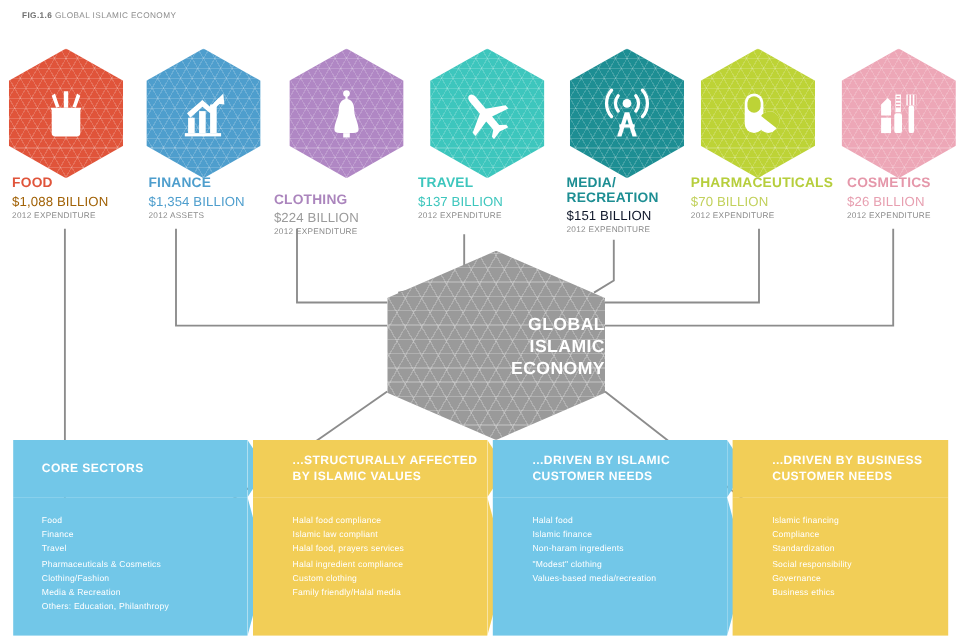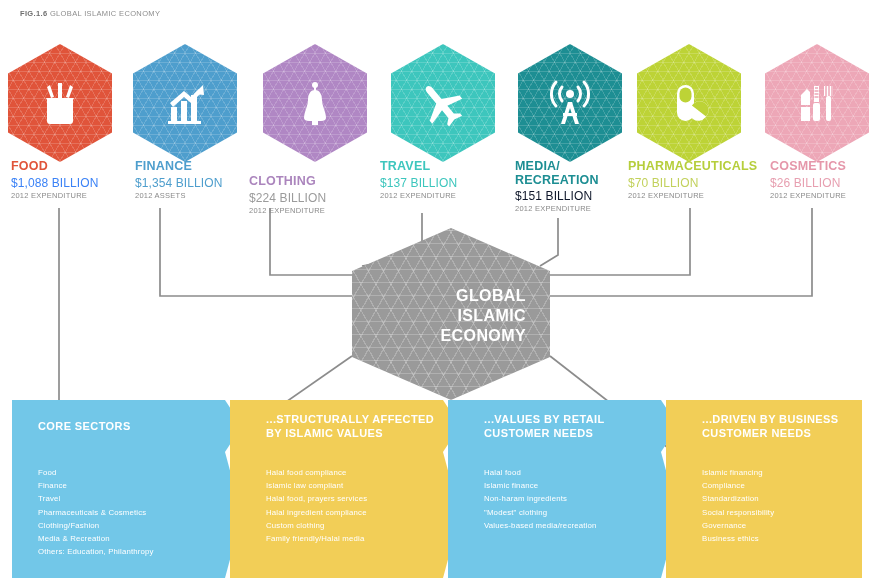--- a/index.html
+++ b/index.html
@@ -61,21 +61,21 @@
     background:#9a9a9a;
   }
   #core-hex .pat {
     position:absolute; inset:0;
     background-image:
       repeating-linear-gradient(60deg, rgba(255,255,255,.22) 0 1.2px, transparent 1.2px 13px),
       repeating-linear-gradient(-60deg, rgba(255,255,255,.22) 0 1.2px, transparent 1.2px 13px),
       repeating-linear-gradient(0deg, rgba(255,255,255,.22) 0 1.2px, transparent 1.2px 13px);
   }
   #core-hex .label {
-    position:absolute; right:24px; top:58px;
+    position:absolute; right:0; top:58px;
     text-align:right; color:#fff;
     font-size:16px; font-weight:bold; line-height:20px; letter-spacing:0.4px;
   }
 
   
   .panel { position:absolute; }
   .panel .head {
     position:relative; height:52px;
     display:flex; align-items:center;
     color:#ffffff; font-weight:bold;
@@ -200,21 +200,21 @@
       <rect x="22" y="26" width="7" height="18" rx="2" fill="#fff"></rect>
       <path fill="#fff" d="M24 11h3M23.5 14h4M23.5 17h4M23.5 20h4" stroke="#eda7b7" stroke-width="1.4"></path>
       <path fill="#fff" d="M33 9h9v10h-9z"></path>
       <path stroke="#eda7b7" stroke-width="1.5" d="M35 9v10M38 9v10M41 9v10"></path>
       <rect x="35" y="19" width="5" height="25" rx="2" fill="#fff"></rect>
     </svg>
   </div>
 
   <div class="sector-label" style="left:11px; top:160px;">
     <div class="name" style="color:#e0543a;">FOOD</div>
-    <div class="amount" style="color:#3b82f6;text-align:right;">$1,088 BILLION</div>
+    <div class="amount" style="color:#a16207;text-align:right;">$1,088 BILLION</div>
     <div class="note">2012 EXPENDITURE</div>
   </div>
 
   <div class="sector-label" style="left:135px; top:160px;">
     <div class="name" style="color:#4e9ecd;">FINANCE</div>
     <div class="amount" style="color:#4e9ecd;">$1,354 BILLION</div>
     <div class="note">2012 ASSETS</div>
   </div>
 
   <div class="sector-label" style="left:249px; top:175px;">
@@ -296,21 +296,21 @@
         <li>Custom clothing</li>
         <li>Family friendly/Halal media</li>
       </ul>
       <span class="notch gold"></span>
     </div>
   </div>
 
   <div class="panel center" style="left:448px; top:400px; width:213px;">
     <div class="head blue">
       <div class="htext">
-        <div>...VALUES BY RETAIL</div>
+        <div>...DRIVEN BY ISLAMIC</div>
         <div>CUSTOMER NEEDS</div>
       </div>
       <span class="notch blue"></span>
     </div>
     <div class="body blue" style="height:126px;">
       <ul>
         <li>Halal food</li>
         <li>Islamic finance</li>
         <li>Non-haram ingredients</li>
         <li>"Modest" clothing</li>

